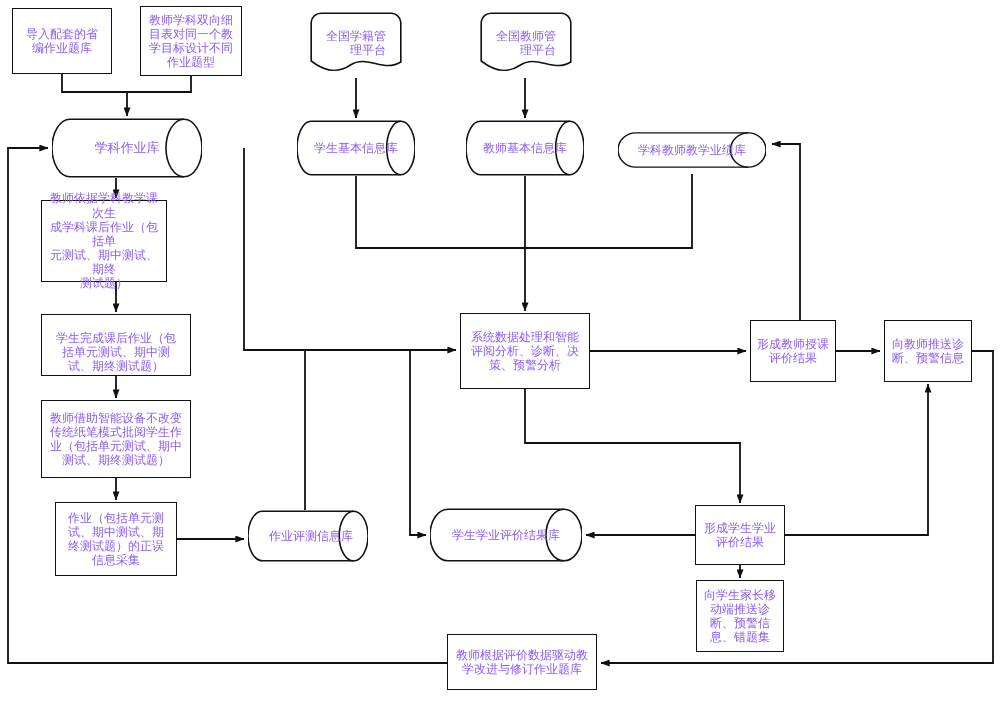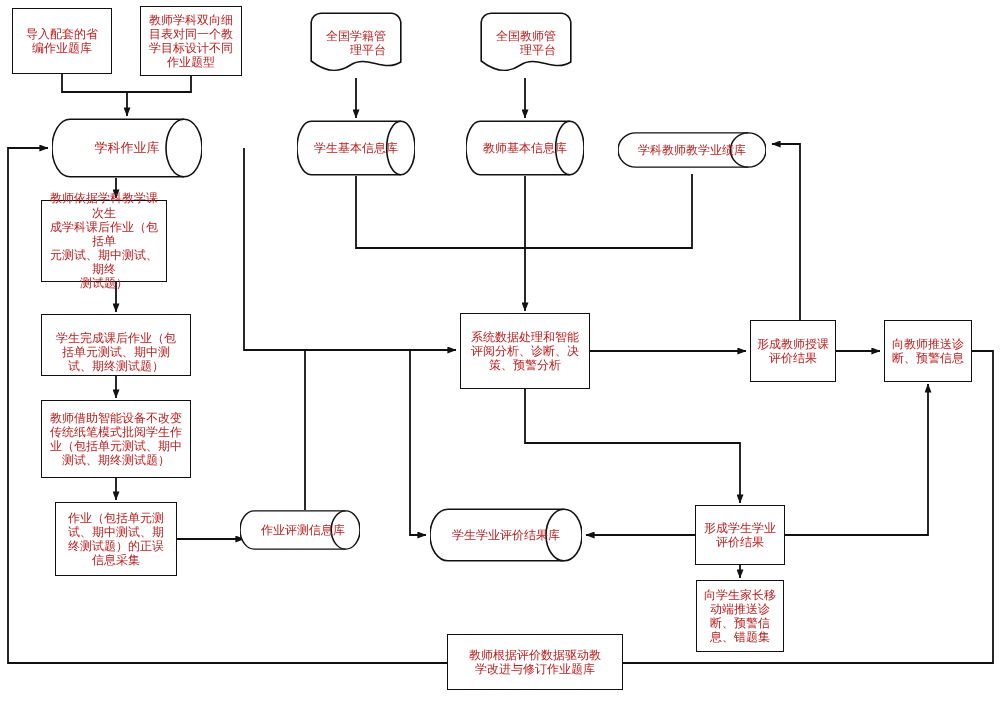--- a/index.html
+++ b/index.html
@@ -1,19 +1,19 @@
 <!DOCTYPE html>
 <html><head>
 <meta charset="utf-8">
 <style>
   html,body{margin:0;padding:0;background:#ffffff;}
   body{width:1000px;height:702px;font-family:"DejaVu Sans","Liberation Sans",sans-serif;}
   #stage{position:relative;width:1000px;height:702px;overflow:hidden;background:#fff;}
   svg{position:absolute;left:0;top:0;}
-  .node{position:absolute;box-sizing:border-box;display:flex;align-items:center;justify-content:center;text-align:center;color:#b91c1c;}
+  .node{position:absolute;box-sizing:border-box;display:flex;align-items:center;justify-content:center;text-align:center;color:#8b5cf6;}
   .rect{border:1.6px solid #111;background:#fff;}
   .label{line-height:1.18;white-space:pre-line;padding:2px 3px;}
   .cyl,.doc{background:transparent;border:none;}
   .cyl .label,.doc .label{position:relative;z-index:2;text-align:right;}
   .cylsvg,.docsvg{position:absolute;left:0;top:0;width:100%;height:100%;z-index:1;}
 </style>
 </head>
 <body>
 
 <div id="stage">
@@ -84,21 +84,21 @@
 传统纸笔模式批阅学生作
 业（包括单元测试、期中
 测试、期终测试题）</div>
       </div>
       <div class="node rect" style="left: 55px; top: 502px; width: 122px; height: 74px;">
         <div class="label" style="font-size: 12px;">作业（包括单元测
 试、期中测试、期
 终测试题）的正误
 信息采集</div>
       </div>
-      <div class="node cyl" style="left: 240px; top: 510px; width: 120px; height: 40px; padding-left: 6px;">
+      <div class="node cyl" style="left: 248px; top: 510px; width: 120px; height: 52px; padding-left: 6px;">
         <svg class="cylsvg" viewBox="0 0 120 52" preserveAspectRatio="none">
           <path d="M 14.399999999999999,1.2 L 105.6,1.2 A 14.399999999999999,24.8 0 0 1 105.6,50.8 L 14.399999999999999,50.8 A 14.399999999999999,24.8 0 0 1 14.399999999999999,1.2 Z" fill="#fff" stroke="#111111" stroke-width="1.6"></path>
           <path d="M 105.6,1.2 A 14.399999999999999,24.8 0 0 0 105.6,50.8" fill="none" stroke="#111111" stroke-width="1.6"></path>
         </svg>
         <div class="label" style="font-size: 12px;">作业评测信息库</div>
       </div>
       <div class="node doc" style="left: 310px; top: 12px; width: 92px; height: 62px;">
         <svg class="docsvg" viewBox="0 0 92 62" preserveAspectRatio="none">
           <path d="M 1.2,10 A 10,10 0 0 1 11.2,1.2 L 82,1.2 A 10,10 0 0 1 90.8,10 L 90.8,50 C 73.60000000000001,61 57.04,42 40.48,53 C 25.76,63 12.88,58 1.2,49 Z" fill="#fff" stroke="#111111" stroke-width="1.6"></path>
         </svg>
@@ -156,18 +156,18 @@
       <div class="node rect" style="left: 695px; top: 505px; width: 90px; height: 60px;">
         <div class="label" style="font-size: 12px;">形成学生学业
 评价结果</div>
       </div>
       <div class="node rect" style="left: 696px; top: 580px; width: 88px; height: 72px;">
         <div class="label" style="font-size: 12px;">向学生家长移
 动端推送诊
 断、预警信
 息、错题集</div>
       </div>
-      <div class="node rect" style="left: 447px; top: 634px; width: 176px; height: 56px;">
+      <div class="node rect" style="left: 447px; top: 634px; width: 150px; height: 56px;">
         <div class="label" style="font-size: 12px;">教师根据评价数据驱动教
 学改进与修订作业题库</div>
       </div>
     </div>
 </div>
 
 </body></html>

